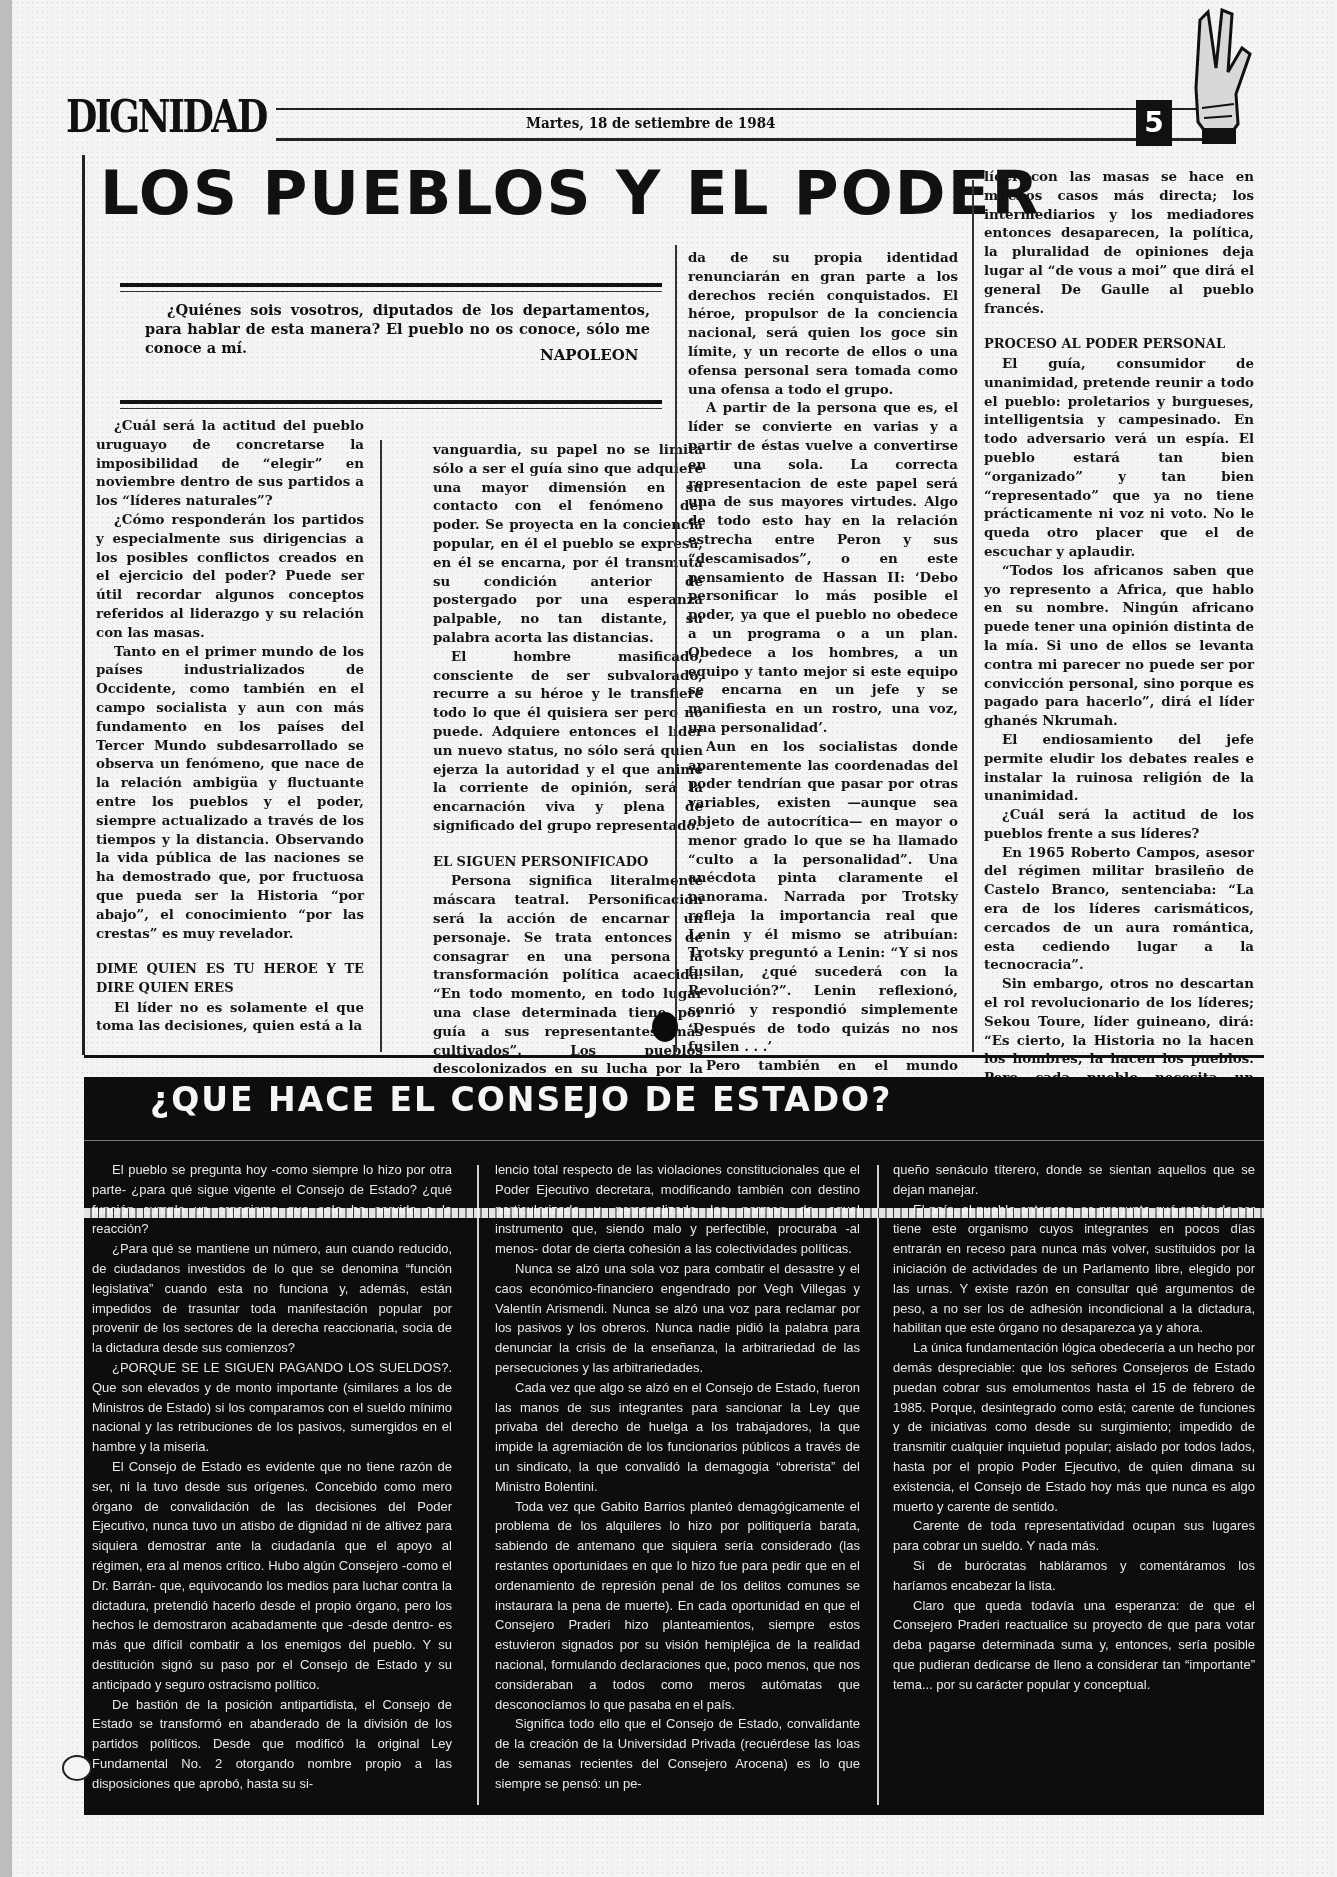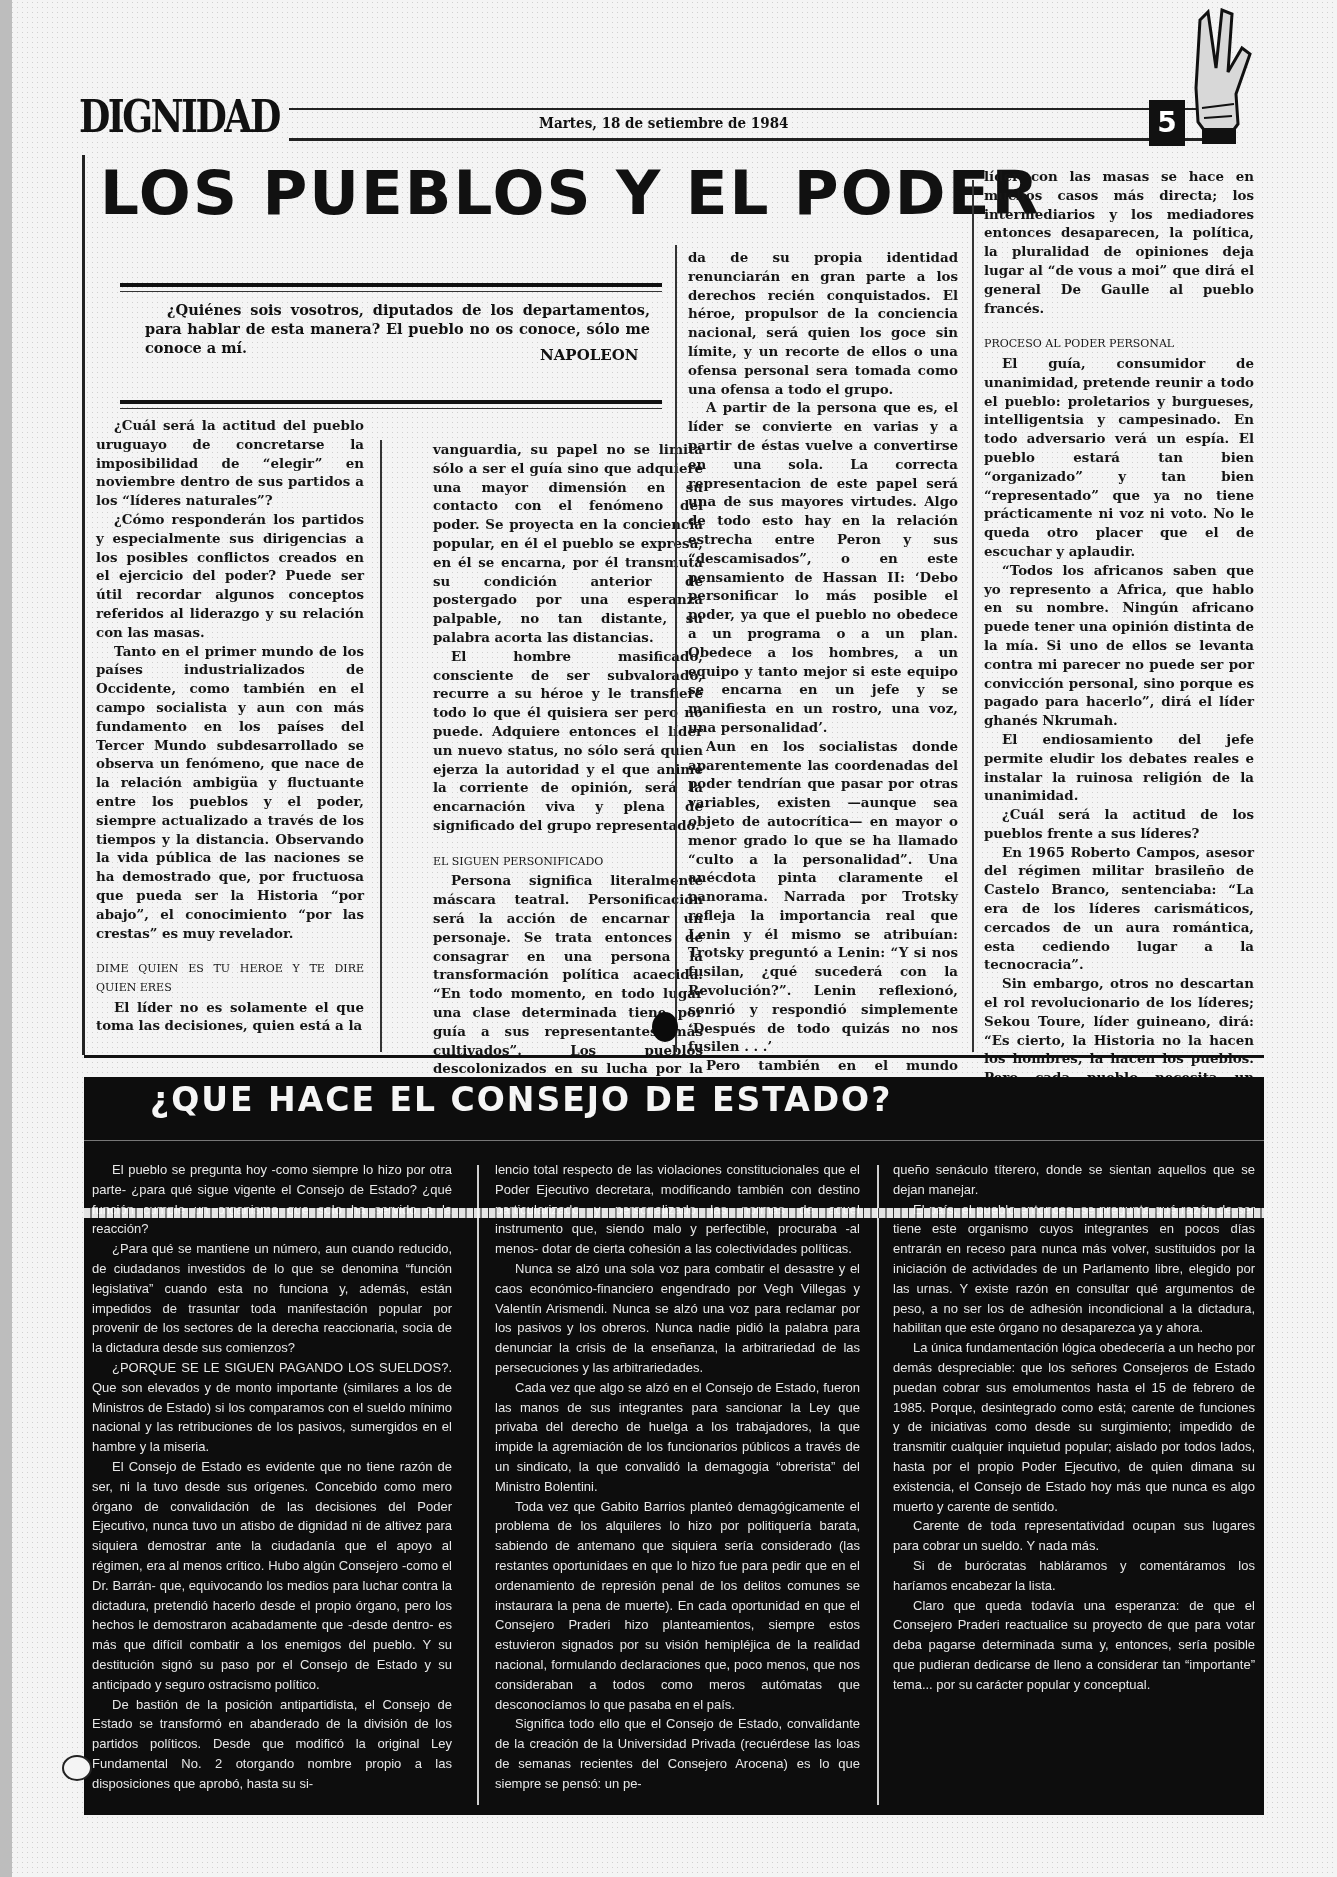--- a/index.html
+++ b/index.html
@@ -5,21 +5,21 @@
   * { box-sizing: border-box; margin: 0; padding: 0; }
   html, body { width: 1337px; height: 1877px; background: #f2f2f2; overflow: hidden; }
   body { position: relative; font-family: "DejaVu Serif", serif; color: #111; }
   .page { position: absolute; left: 0; top: 0; width: 1337px; height: 1877px;
     background: #f4f4f4;
     background-image: radial-gradient(#cfcfcf 0.6px, transparent 0.7px);
     background-size: 5px 5px; }
   .left-edge { position: absolute; left: 0; top: 0; width: 12px; height: 1877px; background: #bdbdbd; }
 
   
-  .masthead { position: absolute; left: 79px; top: 92px; width: 1155px; height: 50px; }
+  .masthead { position: absolute; left: 66px; top: 92px; width: 1155px; height: 50px; }
   .logo { position: absolute; left: 0; top: 0; font-family: "DejaVu Serif", serif; font-weight: bold;
     font-size: 44px; letter-spacing: -3px; transform: scaleX(0.82); transform-origin: left;
     color: #111; line-height: 50px; }
   .mast-rule-top { position: absolute; left: 210px; top: 16px; width: 935px; height: 2px; background: #222; }
   .mast-rule-bot { position: absolute; left: 210px; top: 46px; width: 935px; height: 3px; background: #222; }
   .mast-date { position: absolute; left: 460px; top: 22px; font-size: 15px; font-weight: bold; transform: scaleX(0.9); transform-origin: left; }
   .page-num { position: absolute; left: 1070px; top: 8px; width: 36px; height: 46px; background: #111; color: #fff;
     font-family: "DejaVu Sans", sans-serif; font-weight: bold; font-size: 28px; text-align: center; line-height: 46px; }
   .hand-icon { position: absolute; left: 1182px; top: 8px; width: 75px; height: 140px; }
 
@@ -27,21 +27,21 @@
   .upper-frame { position: absolute; left: 82px; top: 155px; width: 1190px; height: 900px; border-left: 3px solid #222; }
   .headline { position: absolute; left: 100px; top: 158px; font-family: "DejaVu Sans", sans-serif; font-weight: bold;
     font-size: 60px; letter-spacing: 2px; color: #111; transform: scaleX(1.02); transform-origin: left; }
   .rule-thick { position: absolute; height: 4px; background: #111; }
   .rule-thin { position: absolute; height: 1px; background: #333; }
   .epigraph { position: absolute; left: 145px; top: 300px; width: 505px; font-size: 14.5px; font-weight: bold; line-height: 19px; text-indent: 22px; text-align: justify; }
   .epigraph-author { position: absolute; left: 540px; top: 346px; font-size: 15px; font-weight: bold; }
 
   .col { position: absolute; font-size: 13.4px; line-height: 18.8px; text-align: justify; font-weight: bold; color: #151515; hyphens: manual; }
   .col p { text-indent: 18px; }
-  .col h3 { font-size: 11px; font-weight: normal; line-height: 18.6px; text-indent: 0; margin-top: 18px; }
+  .col h3 { font-size: 13px; font-weight: bold; line-height: 18.6px; text-indent: 0; margin-top: 18px; }
   .col-rule { position: absolute; width: 2px; background: #333; }
 
   
   .black-box { position: absolute; left: 84px; top: 1077px; width: 1180px; height: 738px; background: #0d0d0d; }
   .black-title { position: absolute; left: 150px; top: 1080px; font-family: "DejaVu Sans", sans-serif; font-weight: bold;
     font-size: 33px; color: #f5f5f5; letter-spacing: 2px; }
   .black-rule { position: absolute; left: 84px; height: 1px; background: #777; }
   .bcol { position: absolute; font-family: "Liberation Sans", sans-serif; font-size: 13px; line-height: 19.8px;
     color: #e8e8e8; text-align: justify; }
   .bcol p { text-indent: 20px; }

